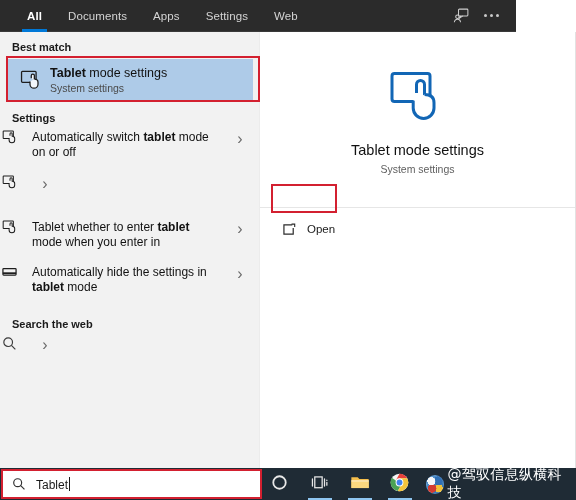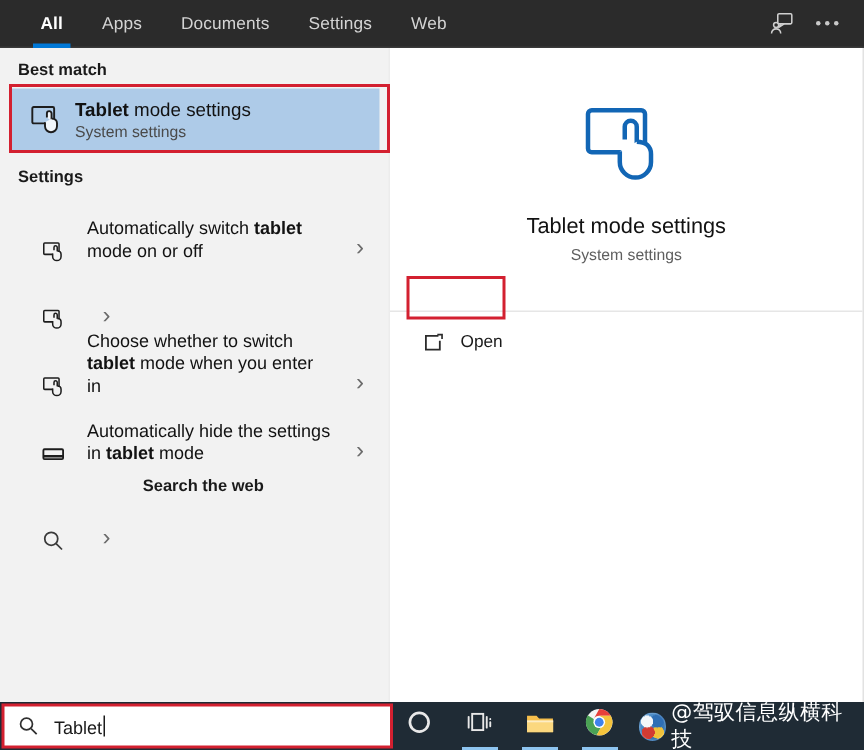--- a/index.html
+++ b/index.html
@@ -11,21 +11,21 @@
   }
   #root {
     position: relative;
     width: 576px; height: 500px;
     background: #ffffff;
   }
 
   
   .tabbar {
     position: absolute; left: 0; top: 0;
-    width: 576px; height: 32px;
+    width: 516px; height: 32px;
     background: #2b2b2b;
     display: flex; align-items: center;
     border-bottom: 1px solid #3a3a3a;
   }
   .tabs { display: flex; align-items: center; height: 32px; margin-left: 14px; }
   .tab {
     position: relative;
     height: 32px;
     display: flex; align-items: center;
     padding: 0 13px;
@@ -104,22 +104,22 @@
   }
   .bm-icon { width: 36px; display: flex; align-items: center; justify-content: center; }
   .bm-text { display: flex; flex-direction: column; justify-content: center; }
   .bm-title { font-size: 12.5px; color: #121212; line-height: 15px; }
   .bm-title b { font-weight: bold; }
   .bm-sub { font-size: 10.5px; color: #4a4a4a; line-height: 14px; }
 
   
   .row {
     height: 45px;
-    display: flex; align-items: flex-end;
-    padding: 0 6px 0 28px;
+    display: flex; align-items: flex-start;
+    padding: 0 6px 0 2px;
     cursor: default;
   }
   .row-icon { width: 30px; flex: 0 0 30px; display: flex; align-items: center; justify-content: flex-start; }
   .row-label {
     flex: 1 1 auto;
     font-size: 12px;
     color: #121212;
     line-height: 15px;
     padding-right: 6px;
   }
@@ -224,24 +224,24 @@
 <body>
 
 <div id="root" style="--accent: #0078d7;">
 
   <div class="tabbar">
     <div class="tabs">
       <div class="tab active" style="--accent: #0078d7;">
         <span>All</span>
       </div>
       <div class="tab">
+        <span>Documents</span>
+      </div>
+      <div class="tab">
         <span>Apps</span>
-      </div>
-      <div class="tab">
-        <span>Documents</span>
       </div>
       <div class="tab">
         <span>Settings</span>
       </div>
       <div class="tab">
         <span>Web</span>
       </div>
     </div>
     <div class="tabbar-right">
       <div class="tb-icon">
@@ -310,36 +310,36 @@
       </div>
 
       <div class="row">
         <div class="row-icon">
           <svg width="17" height="14" viewBox="0 0 26 22" fill="none" stroke="#1d1d1d" stroke-width="1.6">
             <rect x="1.5" y="1.5" width="16" height="12" rx="1"></rect>
             <path d="M12.2 9.2 v-3 a1.7 1.7 0 0 1 3.4 0 v5.6" fill="#f2f2f2"></path>
             <path d="M15.6 10 c2.4 0 4 1.2 4 3.4 v2.2 a4.4 4.4 0 0 1-8.8 0 v-3" fill="#f2f2f2"></path>
           </svg>
         </div>
-        <div class="row-label"><span>Choose whether to switch </span><b>tablet</b><span> mode when you enter in</span></div>
+        <div class="row-label"><span>Tablet whether to enter </span><b>tablet</b><span> mode when you enter in</span></div>
         <div class="row-chevron">›</div>
       </div>
 
       <div class="row">
         <div class="row-icon">
           <svg width="17" height="14" viewBox="0 0 22 16" fill="none" stroke="#1d1d1d" stroke-width="1.6">
             <rect x="1.2" y="3.5" width="17" height="8.5" rx="1"></rect>
             <path d="M1.2 9.5 h17" stroke-width="2.2"></path>
           </svg>
         </div>
         <div class="row-label"><span>Automatically hide the settings in </span><b>tablet</b><span> mode</span></div>
         <div class="row-chevron">›</div>
       </div>
 
-      <div class="section-title" style="padding-top:8px;text-align:center;">Search the web</div>
+      <div class="section-title" style="padding-top:8px;">Search the web</div>
 
       <div class="row web">
         <div class="row-icon">
           <svg width="15" height="15" viewBox="0 0 18 18" fill="none" stroke="#3a3a3a" stroke-width="1.4">
             <circle cx="7.4" cy="7.4" r="5.2"></circle>
             <path d="M11.3 11.3 L16 16"></path>
           </svg>
         </div>
         <div class="row-chevron">›</div>
       </div>

